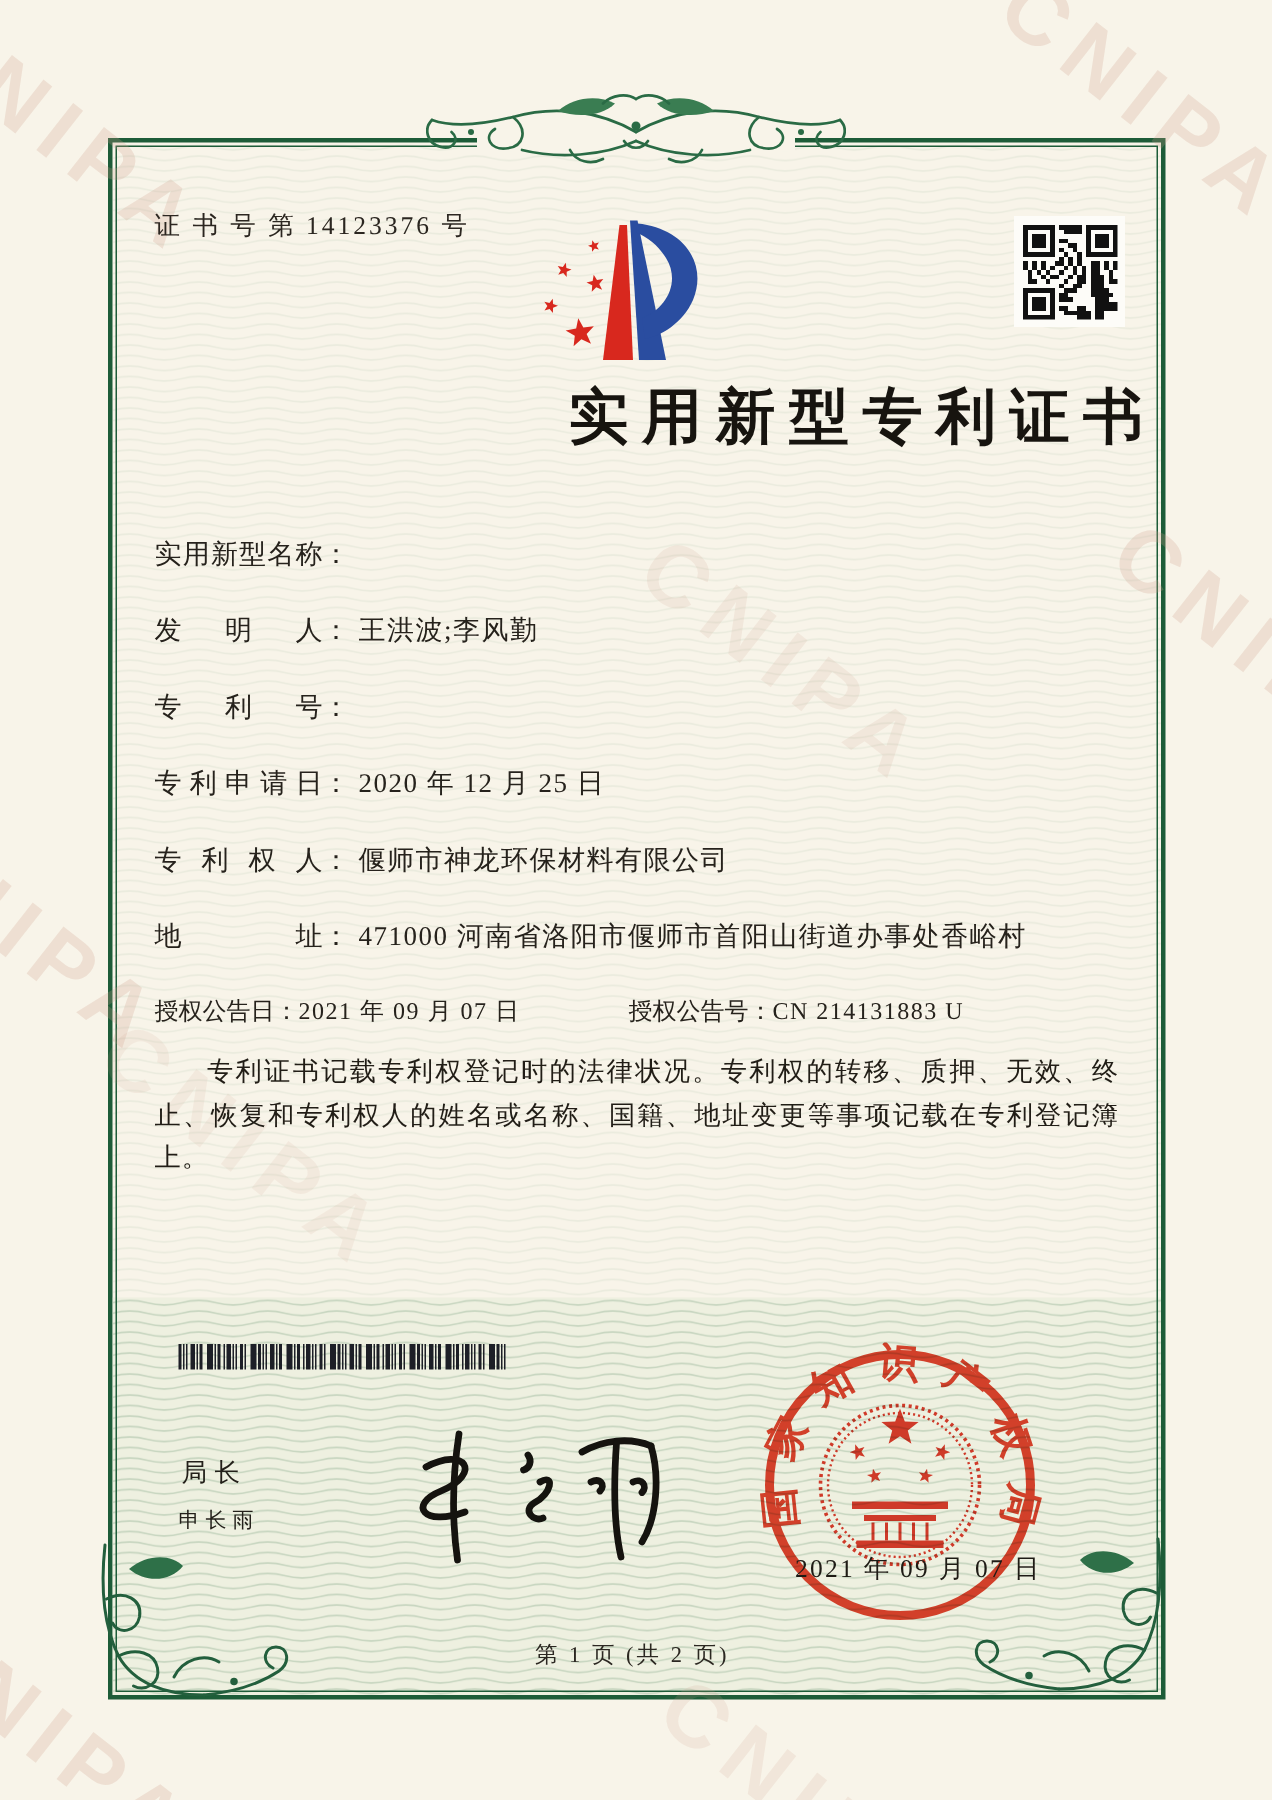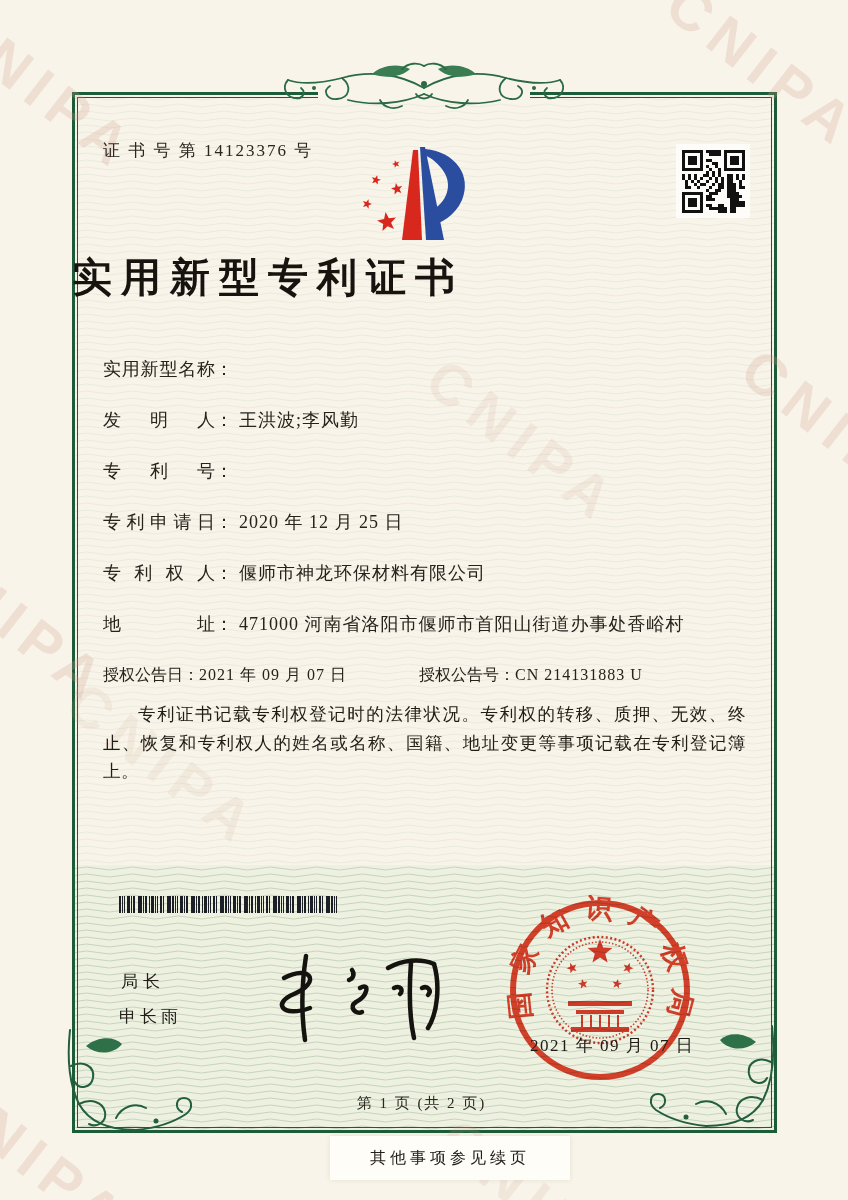--- a/index.html
+++ b/index.html
@@ -11,38 +11,38 @@
       transform:rotate(38deg);transform-origin:left top;white-space:nowrap;pointer-events:none;}
   
   .frame{position:absolute;left:72px;top:92px;width:699px;height:1035px;border:3.5px solid #1d5c38;z-index:0;}
   .frame-inner{position:absolute;inset:2px;border:1px solid #1d5c38;}
   .waves{position:absolute;inset:0;}
   .content{position:absolute;inset:0;z-index:2;}
   .cert-no{position:absolute;left:103px;top:139px;font-size:17px;letter-spacing:2px;color:#2b2620;}
   .logo{position:absolute;left:356px;top:142px;}
   .qr-box{position:absolute;left:676px;top:144px;width:74px;height:74px;background:#fdfcf8;
           display:flex;align-items:center;justify-content:center;}
-  .title{position:absolute;left:72px;top:250px;width:699px;text-align:left;
+  .title{position:absolute;left:72px;top:250px;width:699px;text-align:right;
          font-size:40px;font-weight:bold;letter-spacing:9px;color:#17140f;}
   .fields{position:absolute;left:103px;top:357px;width:660px;}
   .frow{display:flex;align-items:flex-start;height:51px;font-size:18px;line-height:24px;}
   .flabel{display:inline-block;width:112px;text-align:justify;text-align-last:justify;}
   .fcolon{display:inline-block;margin-right:6px;}
   .fvalue{letter-spacing:1px;}
   .grant-row{position:absolute;left:103px;top:663px;display:flex;font-size:16px;line-height:24px;}
   .grant-gap{width:72px;}
   .body-text{position:absolute;left:103px;top:700px;width:643px;font-size:17.5px;
              line-height:28.5px;letter-spacing:.6px;text-align:justify;color:#211d16;}
   .body-text p{margin:0;text-indent:2em;}
   .barcode{position:absolute;left:119px;top:896px;width:220px;height:17px;font-size:0;}
   .barcode i{display:inline-block;height:100%;background:#1d1f27;vertical-align:top;}
   .sig-title{position:absolute;left:121px;top:970px;font-family:"Liberation Sans","DejaVu Sans",sans-serif;
              font-size:17px;letter-spacing:5px;color:#23201a;}
   .sig-name{position:absolute;left:119px;top:1005px;font-family:"Liberation Sans","DejaVu Sans",sans-serif;
-            font-size:17px;letter-spacing:4px;color:#23201a;}
+            font-size:14px;letter-spacing:4px;color:#23201a;}
   .autograph{position:absolute;left:248px;top:942px;z-index:3;}
   .seal{position:absolute;left:505px;top:895px;z-index:3;mix-blend-mode:multiply;opacity:.95;}
   .seal-date{position:absolute;left:530px;top:1034px;z-index:4;font-size:17px;letter-spacing:1.5px;color:#1e1b15;}
   .page-num{position:absolute;left:72px;top:1094px;width:699px;text-align:center;font-size:15px;
             letter-spacing:2px;color:#2b2721;}
   .note-box{position:absolute;left:330px;top:1136px;width:240px;height:44px;background:#fffdf8;z-index:2;
             display:flex;align-items:center;justify-content:center;font-size:16px;letter-spacing:4px;
             box-shadow:0 0 5px rgba(90,80,60,.12);color:#242019;}
   .flourish-mask{position:absolute;left:318px;top:88px;width:212px;height:13px;background:#f8f4e9;z-index:2;}
   .flourish{position:absolute;left:284px;top:60px;z-index:3;}
@@ -366,17 +366,14 @@
         <line x1="77" y1="120" x2="77" y2="132"></line>
         <line x1="86" y1="120" x2="86" y2="132"></line>
         <line x1="95" y1="120" x2="95" y2="132"></line>
         <line x1="104" y1="120" x2="104" y2="132"></line>
         <line x1="113" y1="120" x2="113" y2="132"></line>
       </g>
     </g>
   </svg>
   <div class="seal-date">2021 年 09 月 07 日</div>
 
-  <div class="note-box">
-    <span>其他事项参见续页</span>
-  </div>
 
 </div>
 
 </body></html>

